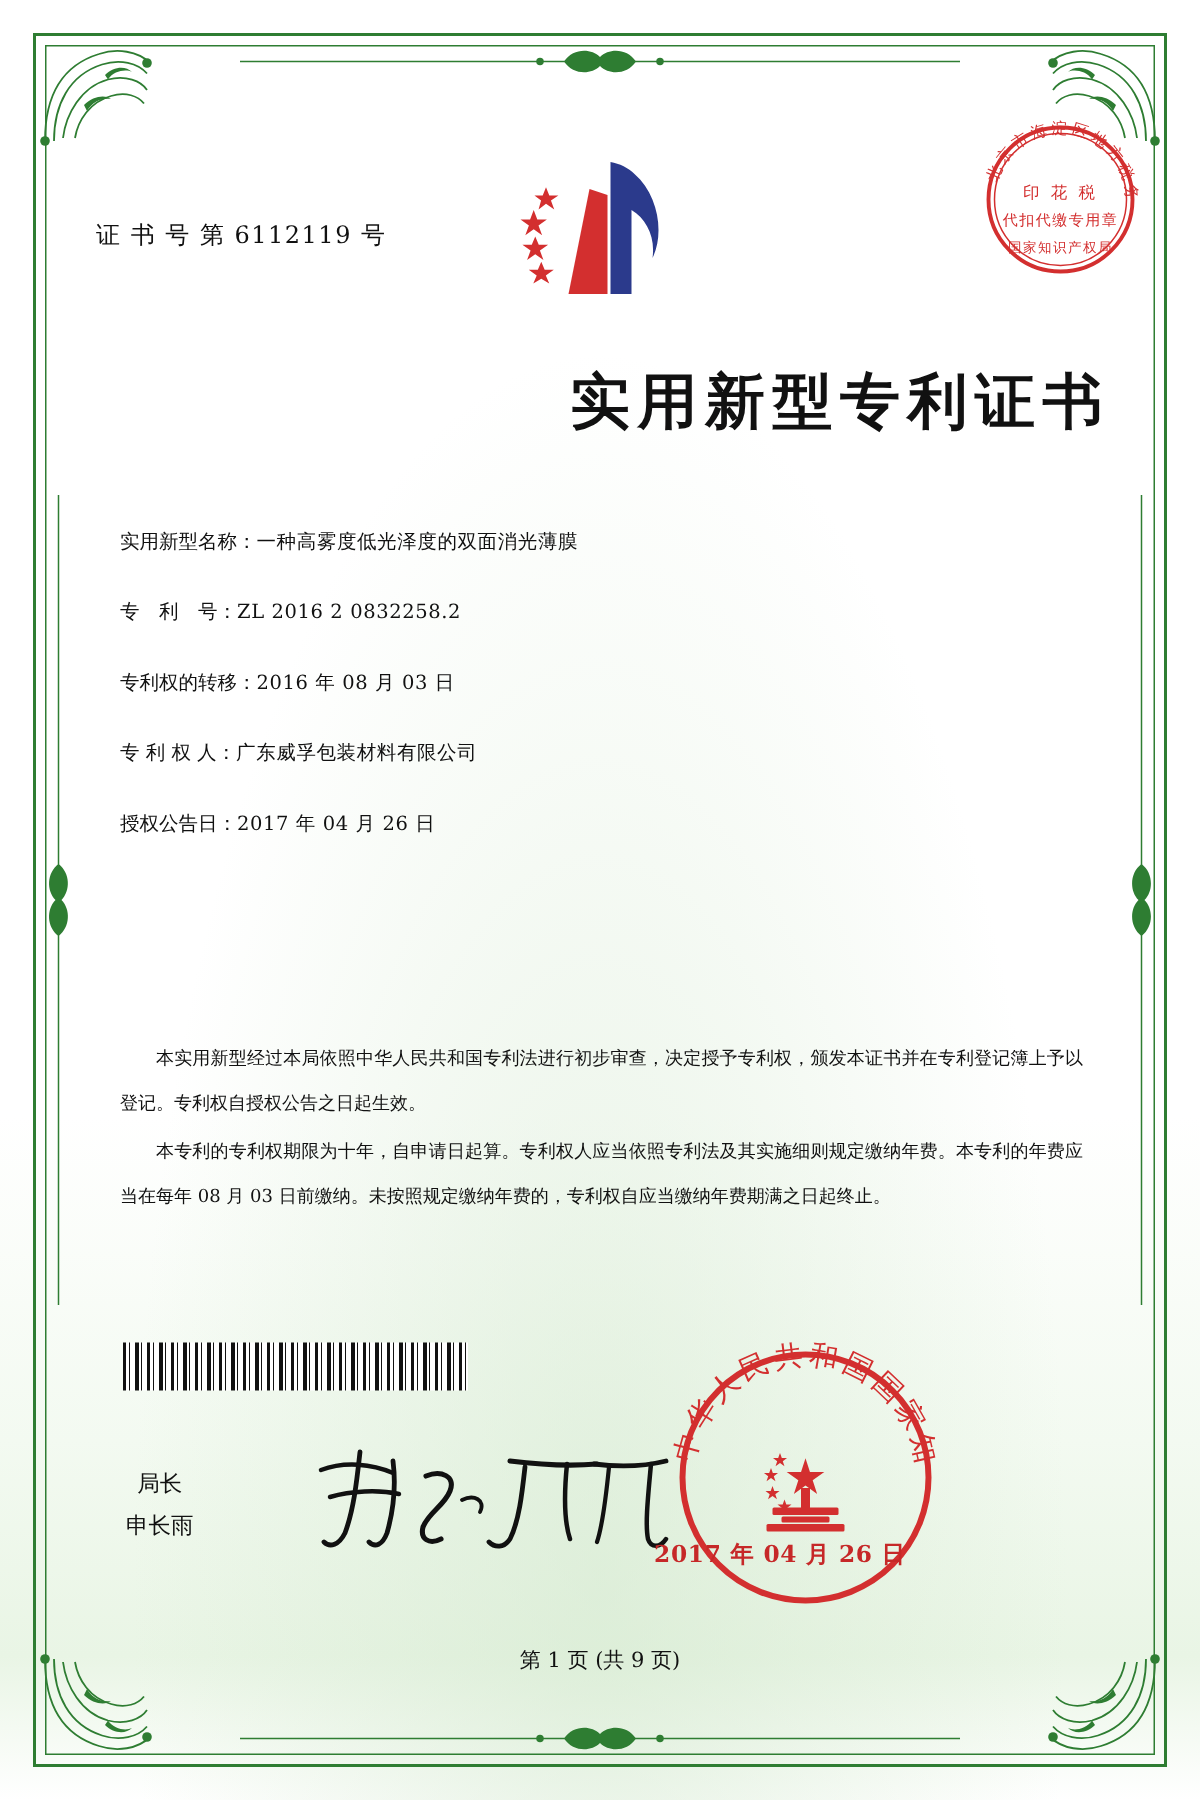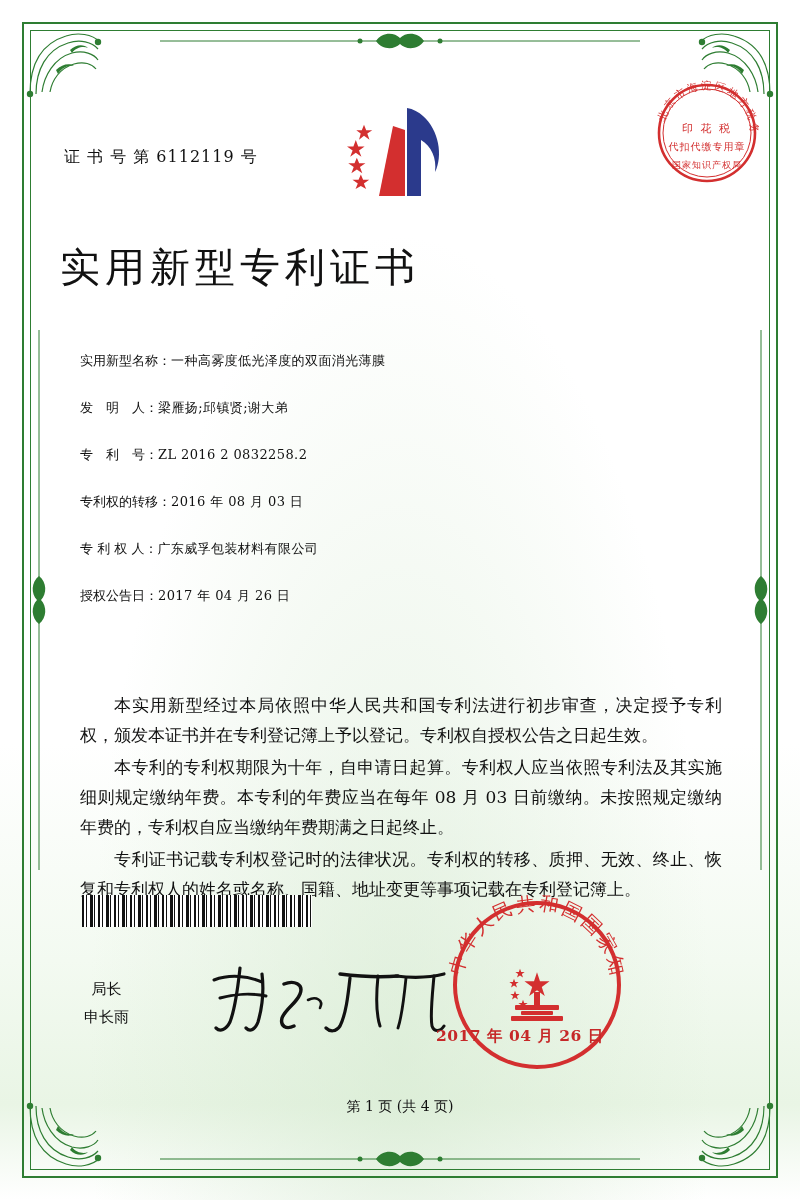--- a/index.html
+++ b/index.html
@@ -83,23 +83,23 @@
     width: 130px;
     height: 110px;
   }
   .logo svg { display: block; width: 100%; height: 100%; }
 
   .title {
     position: absolute;
     left: 0;
     right: 0;
     top: 240px;
-    text-align: left;
+    text-align: right;
     font-size: 40px;
-    font-weight: normal;
+    font-weight: bold;
     letter-spacing: 5px;
     color: #111;
     font-family: "DejaVu Serif", "Liberation Serif", serif;
   }
 
   .fields {
     position: absolute;
     left: 20px;
     right: 20px;
     top: 352px;
@@ -111,21 +111,21 @@
     white-space: nowrap;
   }
   .field .lbl { letter-spacing: 0px; }
   .field .val { letter-spacing: 0.4px; }
 
   .paras {
     position: absolute;
     left: 20px;
     right: 18px;
     top: 690px;
-    font-size: 17px;
+    font-size: 12px;
     line-height: 30px;
     color: #111;
     text-align: justify;
   }
   .para { text-indent: 2em; margin: 0 0 2px 0; }
 
   
   .barcode {
     position: absolute;
     left: 22px;
@@ -305,40 +305,36 @@
       </svg>
     </div>
 
     <div class="title">实用新型专利证书</div>
 
     <div class="fields">
       <div class="field">
         <span class="lbl">实用新型名称：</span><span class="val">一种高雾度低光泽度的双面消光薄膜</span>
       </div>
       <div class="field">
-        <span class="lbl">发　明　人：</span><span class="val">梁雁扬;邱镇贤;谢大弟</span>
-      </div>
-      <div class="field">
         <span class="lbl">专　利　号：</span><span class="val">ZL 2016 2 0832258.2</span>
       </div>
       <div class="field">
         <span class="lbl">专利权的转移：</span><span class="val">2016 年 08 月 03 日</span>
       </div>
       <div class="field">
         <span class="lbl">专 利 权 人：</span><span class="val">广东威孚包装材料有限公司</span>
       </div>
       <div class="field">
         <span class="lbl">授权公告日：</span><span class="val">2017 年 04 月 26 日</span>
       </div>
     </div>
 
     <div class="paras">
       <p class="para">本实用新型经过本局依照中华人民共和国专利法进行初步审查，决定授予专利权，颁发本证书并在专利登记簿上予以登记。专利权自授权公告之日起生效。</p>
       <p class="para">本专利的专利权期限为十年，自申请日起算。专利权人应当依照专利法及其实施细则规定缴纳年费。本专利的年费应当在每年 08 月 03 日前缴纳。未按照规定缴纳年费的，专利权自应当缴纳年费期满之日起终止。</p>
-      <p class="para">专利证书记载专利权登记时的法律状况。专利权的转移、质押、无效、终止、恢复和专利权人的姓名或名称、国籍、地址变更等事项记载在专利登记簿上。</p>
     </div>
 
     <div class="barcode"></div>
 
     <div class="sig-labels">
       <div>局长</div>
       <div>申长雨</div>
     </div>
 
     <div class="signature">
@@ -397,15 +393,15 @@
         <rect x="-22" y="13" width="44" height="5" rx="1"></rect>
         <rect x="-16" y="19" width="32" height="4" rx="1"></rect>
         <rect x="-26" y="24" width="52" height="5" rx="1"></rect>
         <rect x="-3" y="0" width="6" height="14"></rect>
       </g>
     </svg>
   </div>
 
   <div class="seal-date">2017 年 04 月 26 日</div>
 
-  <div class="footer">第 1 页 (共 4 页)</div>
+  <div class="footer">第 1 页 (共 9 页)</div>
 
 </div>
 
 </body></html>

